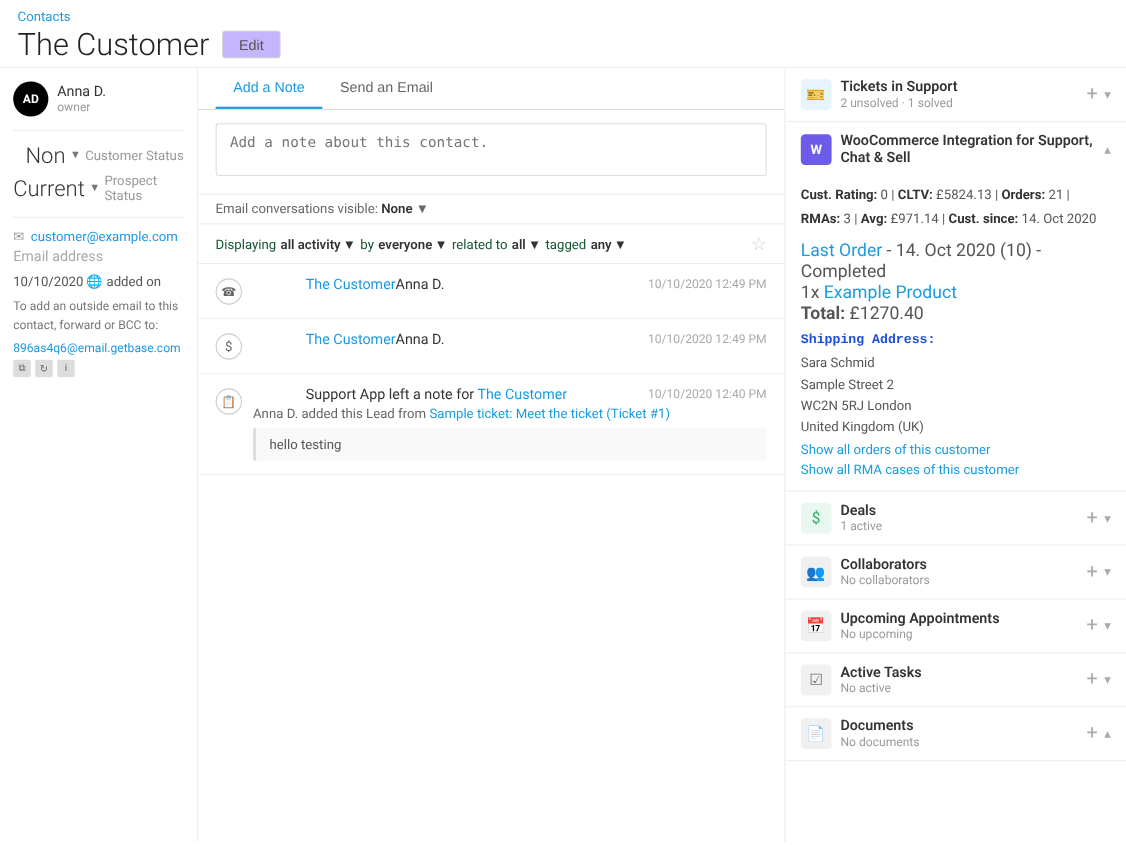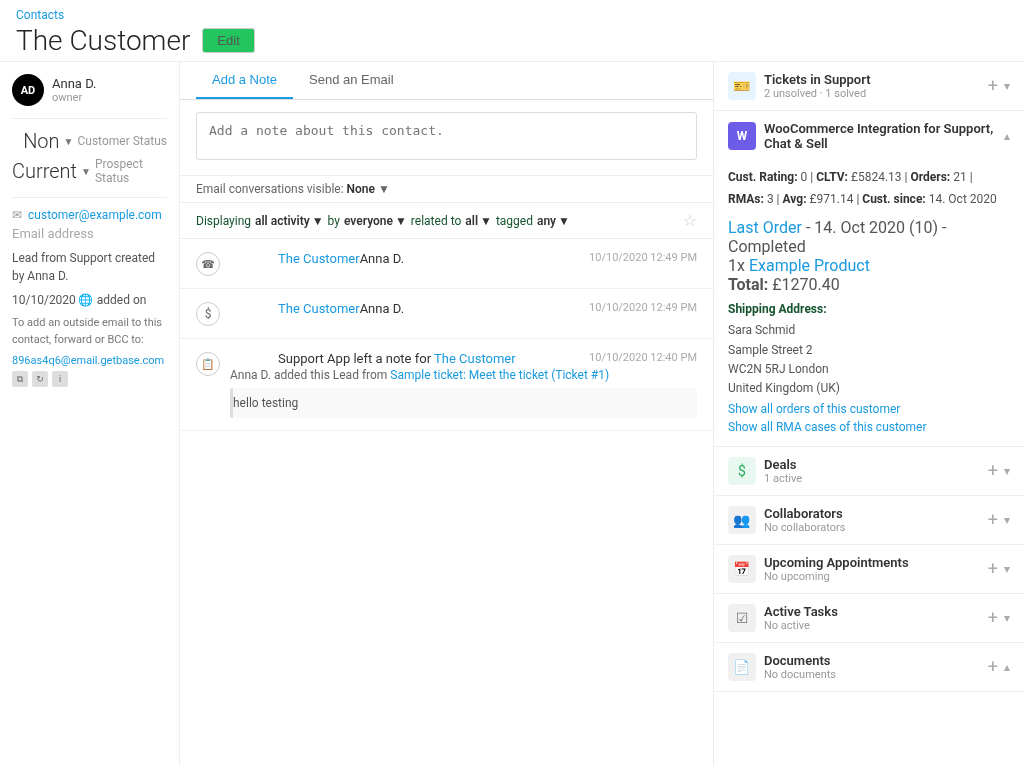--- a/index.html
+++ b/index.html
@@ -2,21 +2,21 @@
 <html><head>
   <meta charset="utf-8">
   <style>
     * { box-sizing: border-box; margin: 0; padding: 0; }
     body { font-family: -apple-system, BlinkMacSystemFont, 'Segoe UI', Roboto, sans-serif; font-size: 13px; color: #333; background: #fff; }
 
     .top-bar { padding: 8px 16px 4px; border-bottom: 1px solid #eee; }
     .breadcrumb { color: #1a9ae0; font-size: 12px; cursor: pointer; }
     .page-title-row { display: flex; align-items: center; gap: 12px; margin-top: 2px; }
     .page-title { font-size: 28px; font-weight: 300; color: #222; }
-    .edit-btn { padding: 4px 14px; border: 1px solid #ccc; background: #22c55e; border-radius: 3px; cursor: pointer; font-size: 13px; color: #555; }
+    .edit-btn { padding: 4px 14px; border: 1px solid #ccc; background: #c4b5fd; border-radius: 3px; cursor: pointer; font-size: 13px; color: #555; }
 
     .main-layout { display: flex; height: calc(100vh - 64px); overflow: hidden; }
 
     
     .left-sidebar { width: 180px; min-width: 180px; border-right: 1px solid #eee; padding: 12px; overflow-y: auto; }
     .owner-row { display: flex; align-items: center; gap: 8px; margin-bottom: 12px; }
     .avatar { width: 32px; height: 32px; background: #000000; border-radius: 50%; display: flex; align-items: center; justify-content: center; font-size: 11px; color: #fff; font-weight: bold; flex-shrink: 0; }
     .owner-name { font-size: 13px; color: #333; }
     .owner-role { font-size: 11px; color: #999; }
 
@@ -54,21 +54,21 @@
     .star-btn { margin-left: auto; color: #ccc; cursor: pointer; font-size: 16px; }
 
     .activity-list { padding: 0; }
     .activity-item { padding: 12px 16px; border-bottom: 1px solid #f0f0f0; display: flex; align-items: flex-start; gap: 10px; }
     .activity-icon { width: 24px; height: 24px; border-radius: 50%; border: 1px solid #ccc; display: flex; align-items: center; justify-content: center; font-size: 11px; color: #666; flex-shrink: 0; margin-top: 1px; }
     .activity-content { flex: 1; }
     .activity-header { display: flex; justify-content: space-between; align-items: flex-start; margin-left: 48px; }
     .activity-who { font-size: 13px; color: #333; }
     .activity-who a { color: #1a9ae0; text-decoration: none; }
     .activity-time { font-size: 11px; color: #aaa; }
-    .activity-note-block { margin-top: 6px; padding: 8px 0; background: #f9f9f9; border-left: 3px solid #ddd; font-size: 12px; color: #555; border-radius: 2px; }
+    .activity-note-block { margin-top: 6px; padding: 8px 12px; background: #f9f9f9; border-left: 3px solid #ddd; font-size: 12px; color: #555; border-radius: 2px; }
     .activity-body { font-size: 12px; color: #666; margin-top: 2px; }
     .activity-body a { color: #1a9ae0; text-decoration: none; }
 
     
     .right-sidebar { width: 310px; min-width: 310px; overflow-y: auto; }
     .widget { border-bottom: 1px solid #eee; }
     .widget-header { display: flex; align-items: center; padding: 10px 14px; gap: 8px; cursor: pointer; }
     .widget-icon { width: 28px; height: 28px; border-radius: 4px; display: flex; align-items: center; justify-content: center; font-size: 14px; flex-shrink: 0; }
     .widget-icon.blue { background: #e8f4fd; color: #1a9ae0; }
     .widget-icon.purple { background: #6c5ce7; color: #fff; font-size: 12px; font-weight: bold; }
@@ -81,21 +81,21 @@
     .widget-add { font-size: 18px; color: #aaa; cursor: pointer; line-height: 1; }
     .widget-toggle { font-size: 12px; color: #aaa; cursor: pointer; }
 
     .widget-body { padding: 6px 14px 12px; }
     .woo-stats { font-size: 12px; color: #555; line-height: 1.8; }
     .woo-stats strong { color: #333; }
     .woo-link { color: #1a9ae0; text-decoration: none; font-size: 12px; cursor: pointer; display: block; margin-top: 4px; }
     .last-order { font-size: 16px; color: #555; margin-bottom: 6px; }
     .last-order a { color: #1a9ae0; text-decoration: none; }
     .shipping-block { font-size: 12px; color: #555; line-height: 1.6; }
-    .shipping-block strong { color: #14532d; display: block; margin-top: 3px; margin-bottom: 2px; }
+    .shipping-block strong { color: #1d4ed8; display: block; margin-top: 3px; margin-bottom: 2px; font-family: Liberation Mono, monospace; }
   </style>
 </head>
 <body>
 
 <div class="top-bar">
   <div class="breadcrumb">Contacts</div>
   <div class="page-title-row">
     <h1 class="page-title">The Customer</h1>
     <button class="edit-btn">Edit</button>
   </div>
@@ -128,21 +128,20 @@
     </div>
 
     <hr class="divider">
 
     <div class="email-field">
       <span class="email-icon">✉</span>
       <span class="email-value">customer@example.com</span>
     </div>
     <div class="field-label">Email address</div>
 
-    <div class="lead-info">Lead from Support created by Anna D.</div>
 
     <div class="date-added">
       <span>10/10/2020</span>
       <span style="color:#777; font-size:12px;">🌐</span>
       <span>added on</span>
     </div>
 
     <div class="bcc-info">To add an outside email to this contact, forward or BCC to:</div>
     <div class="bcc-email">896as4q6@email.getbase.com</div>
 

